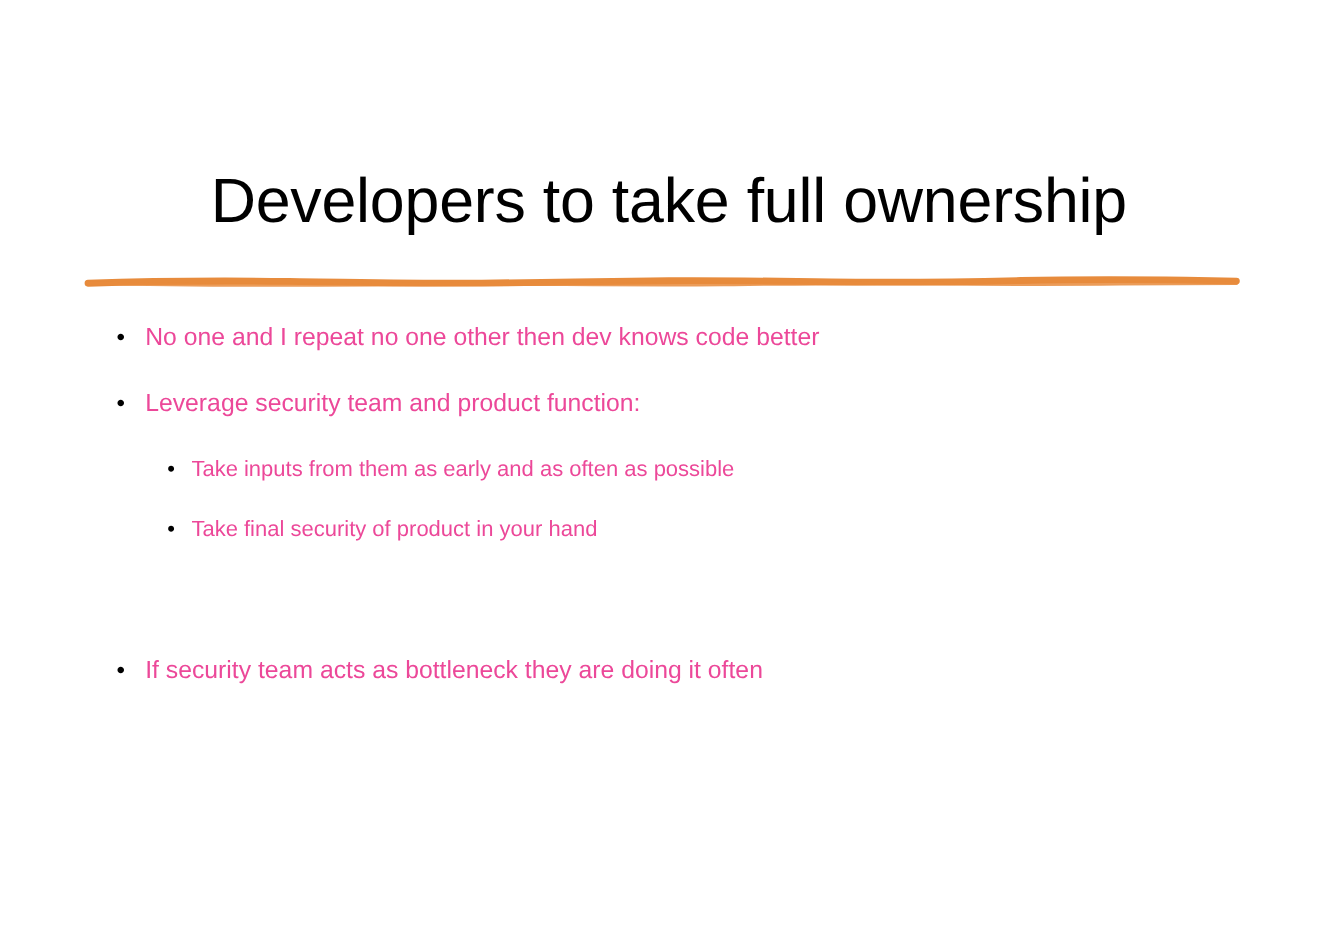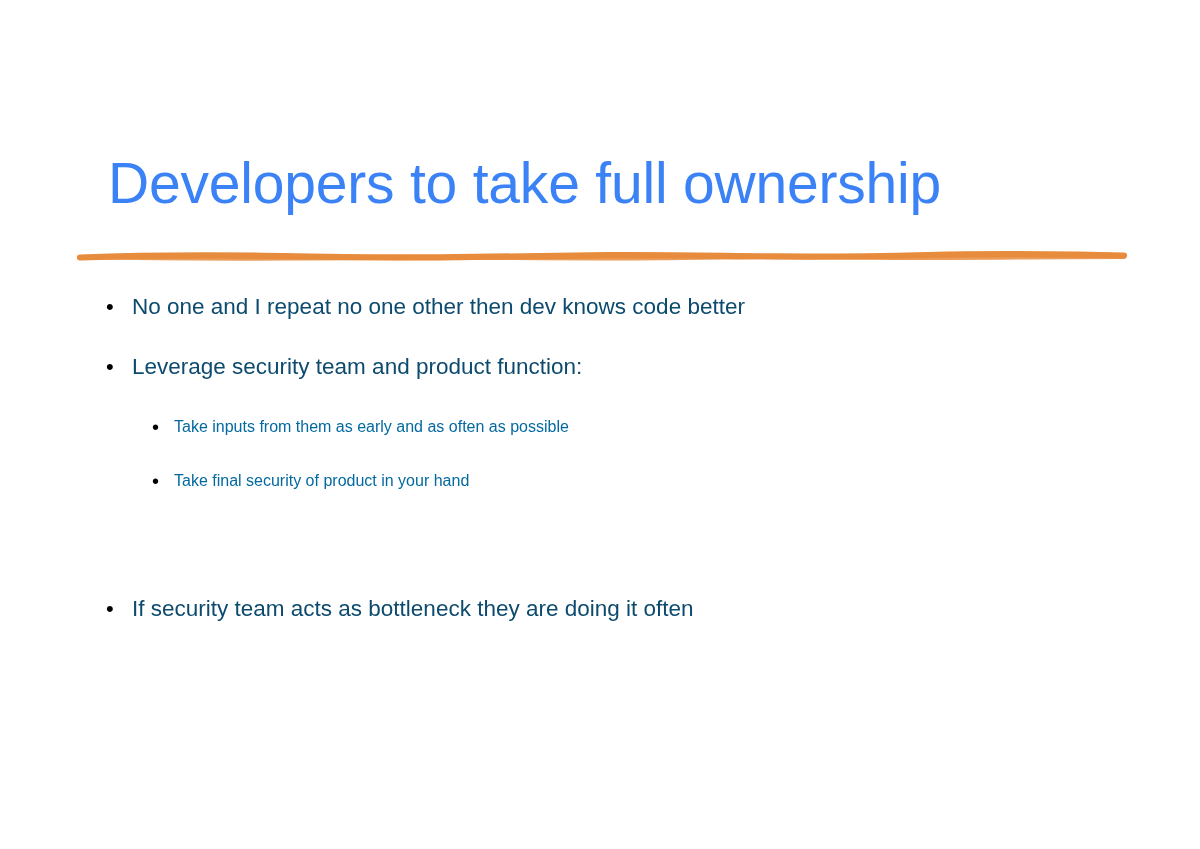--- a/index.html
+++ b/index.html
@@ -27,23 +27,24 @@
     left: 108px;
     top: 152px;
     width: 1000px;
   }
   .slide-title {
     margin: 0;
     font-family: "Liberation Sans", "DejaVu Sans", sans-serif;
     font-size: 57px;
     font-weight: 400;
     line-height: 1.12;
-    color: #3b82f6;
+    color: #000000;
     letter-spacing: -0.2px;
     white-space: nowrap;
+    text-align: center;
   }
 
   
   .divider {
     position: absolute;
     left: 78px;
     top: 238px;
     width: 1048px;
     height: 30px;
     pointer-events: none;
@@ -80,41 +81,41 @@
     width: 26px;
     font-size: 22px;
     line-height: 30px;
     color: #000000;
     text-align: left;
   }
   .lvl1 .btext {
     font-size: 22.5px;
     line-height: 30px;
     font-weight: 400;
-    color: #0c4a6e;
+    color: #ec4899;
     white-space: nowrap;
   }
 
   
   .lvl2 {
     padding-left: 152px;
     min-height: 54px;
   }
   .lvl2 .marker {
     flex: 0 0 auto;
     width: 22px;
     font-size: 20px;
     line-height: 30px;
     color: #000000;
   }
   .lvl2 .btext {
-    font-size: 16px;
+    font-size: 20px;
     line-height: 30px;
     font-weight: 400;
-    color: #0369a1;
+    color: #ec4899;
     white-space: nowrap;
   }
 
   
   .spacer-row {
     height: 74px;
   }
 </style>
 </head>
 <body>

